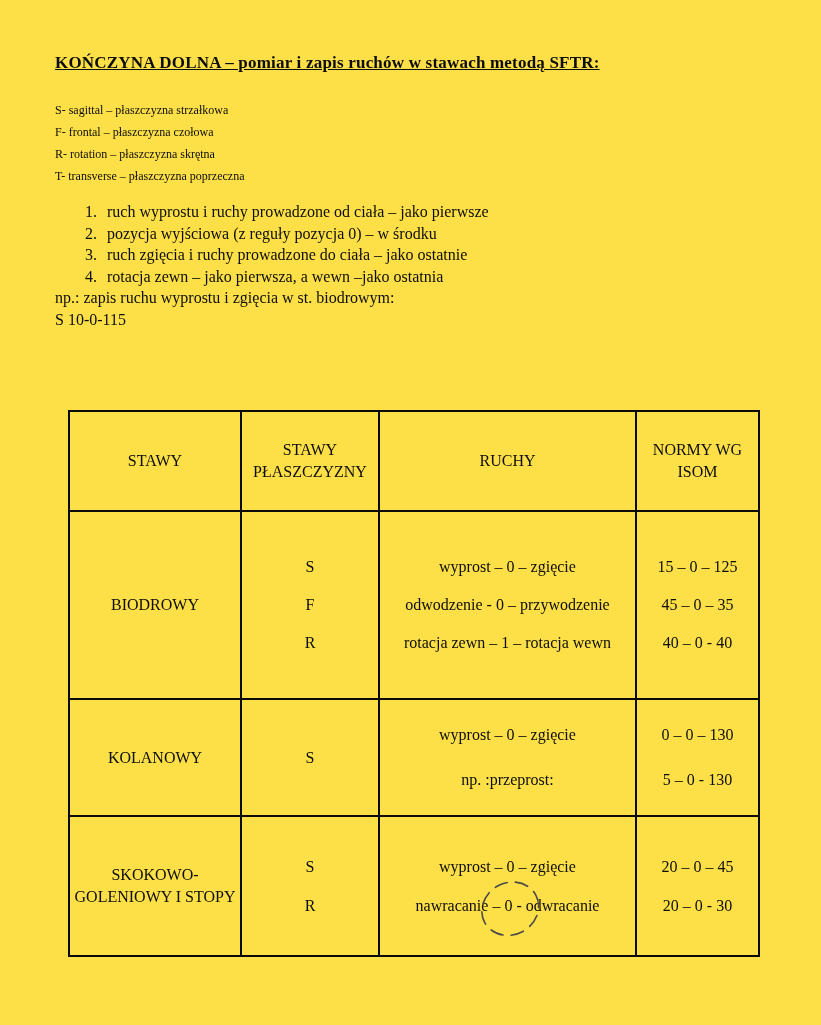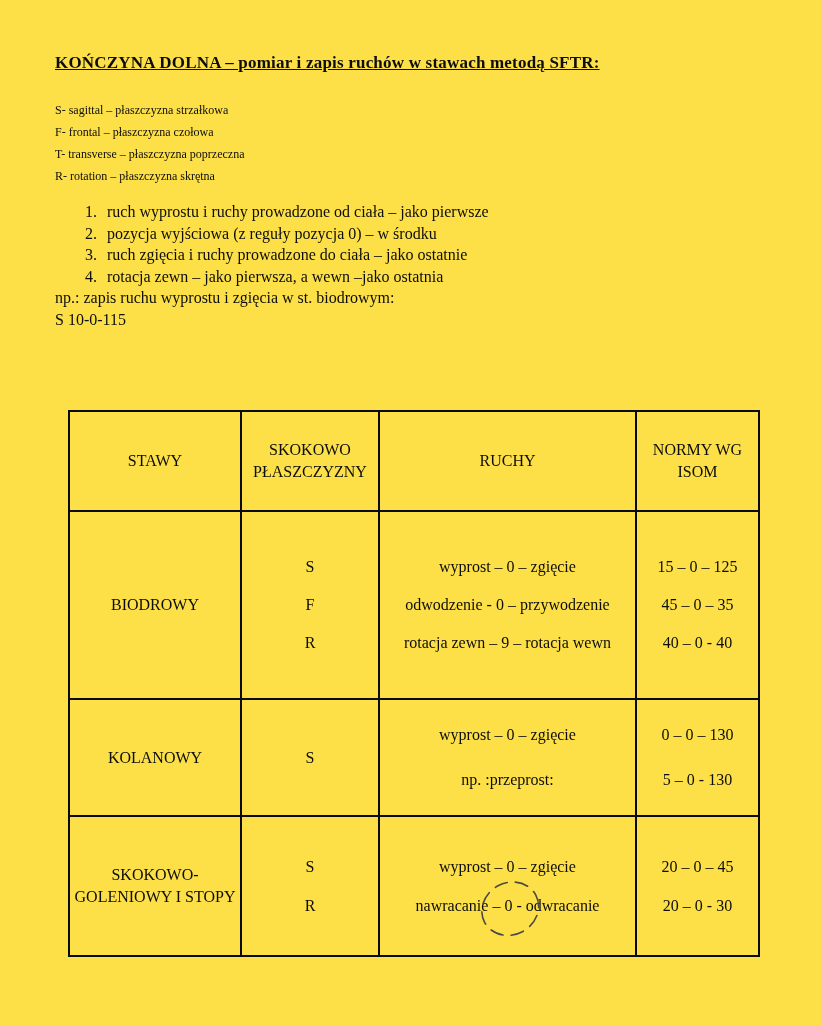--- a/index.html
+++ b/index.html
@@ -99,22 +99,22 @@
 </head>
 <body>
 
 <div class="page">
 
   <h1 class="doc-title">KOŃCZYNA DOLNA – pomiar i zapis ruchów w stawach metodą SFTR:</h1>
 
   <div class="defs">
     <div>S- sagittal – płaszczyzna strzałkowa</div>
     <div>F- frontal – płaszczyzna czołowa</div>
+    <div>R- rotation – płaszczyzna skrętna</div>
     <div>T- transverse – płaszczyzna poprzeczna</div>
-    <div>R- rotation – płaszczyzna skrętna</div>
   </div>
 
   <div class="notation">
     <div class="rule-item">
       <span class="rule-num">1.</span><span>ruch wyprostu i ruchy prowadzone od ciała – jako pierwsze</span>
     </div>
     <div class="rule-item">
       <span class="rule-num">2.</span><span>pozycja wyjściowa (z reguły pozycja 0) – w środku</span>
     </div>
     <div class="rule-item">
@@ -130,41 +130,41 @@
   <table class="sftr-table">
     <colgroup>
       <col style="width:172px">
       <col style="width:138px">
       <col style="width:257px">
       <col style="width:123px">
     </colgroup>
     <tbody>
         <tr class="h-row">
       <th>STAWY</th>
-      <th>SKOKOWO PŁASZCZYZNY</th>
+      <th>STAWY PŁASZCZYZNY</th>
       <th>RUCHY</th>
       <th>NORMY WG ISOM</th>
     </tr>
 
     <tr class="row-bio">
       <td>
         <span class="joint-name">BIODROWY</span>
       </td>
       <td>
         <div class="cell-stack gap-bio">
           <div>S</div>
           <div>F</div>
           <div>R</div>
         </div>
       </td>
       <td>
         <div class="cell-stack gap-bio">
           <div>wyprost – 0 – zgięcie</div>
           <div>odwodzenie - 0 – przywodzenie</div>
-          <div>rotacja zewn – 9 – rotacja wewn</div>
+          <div>rotacja zewn – 1 – rotacja wewn</div>
         </div>
       </td>
       <td>
         <div class="cell-stack gap-bio">
           <div>15 – 0 – 125</div>
           <div>45 – 0 – 35</div>
           <div>40 – 0 - 40</div>
         </div>
       </td>
     </tr>

